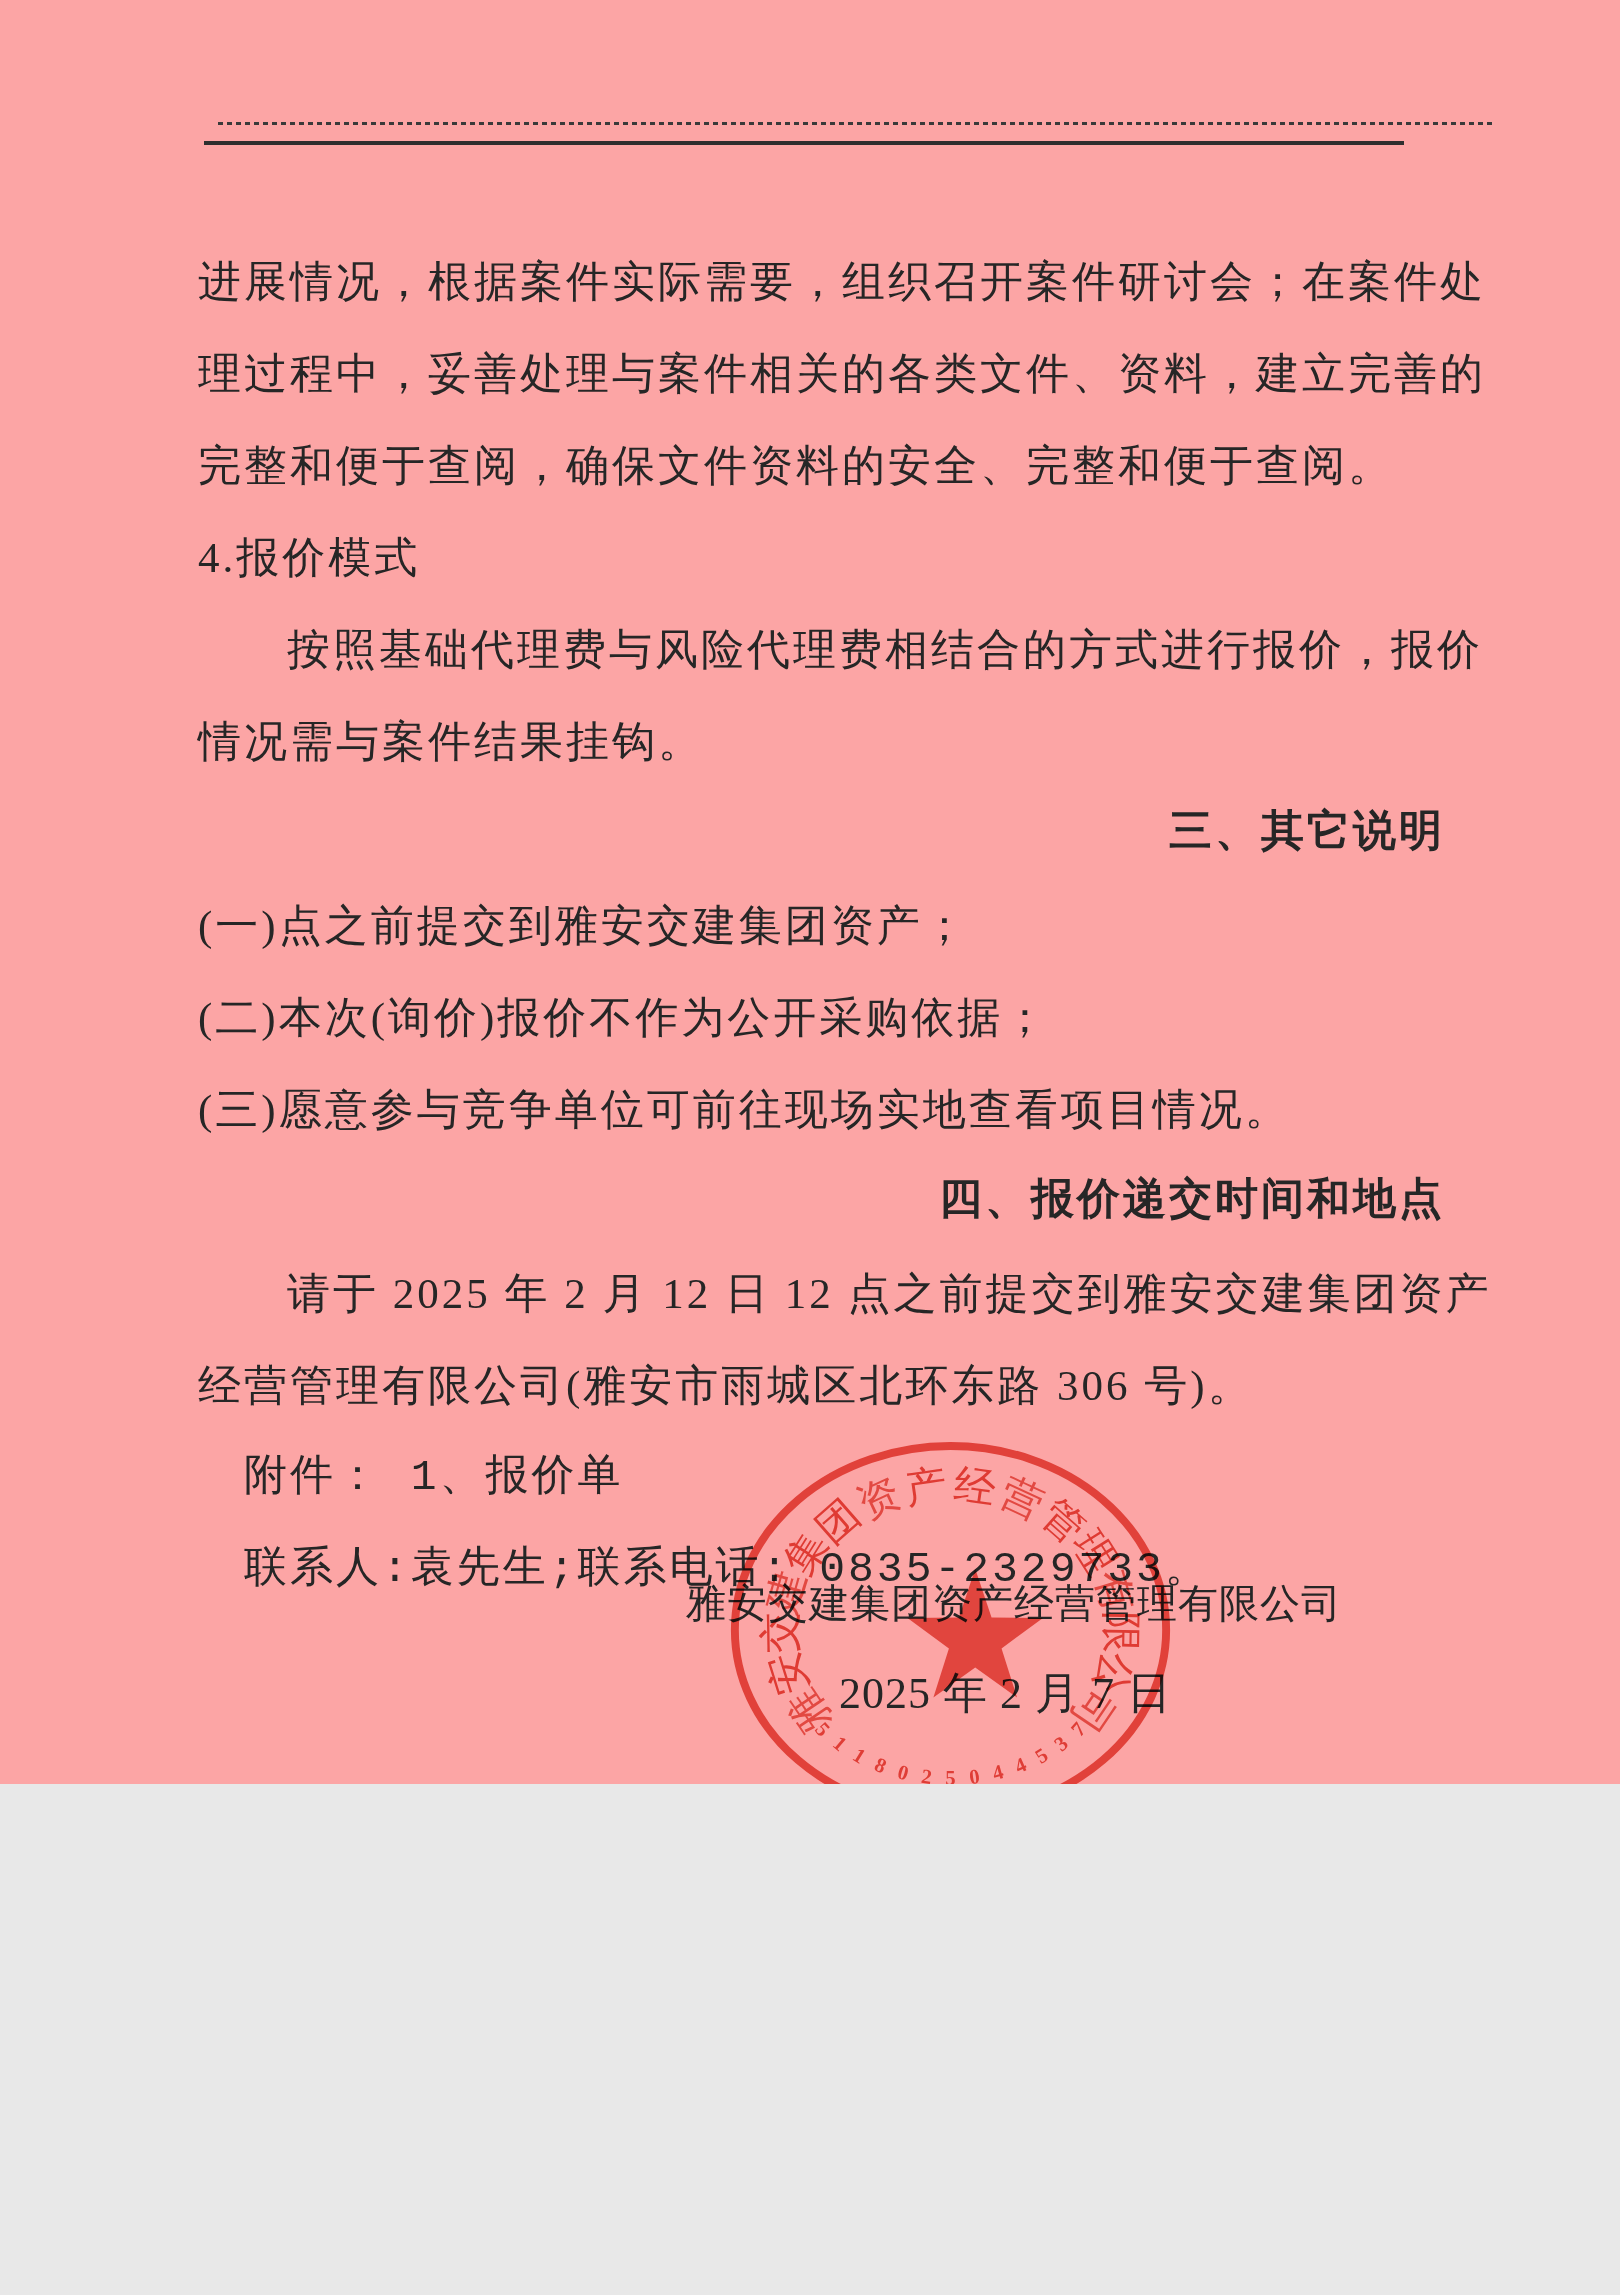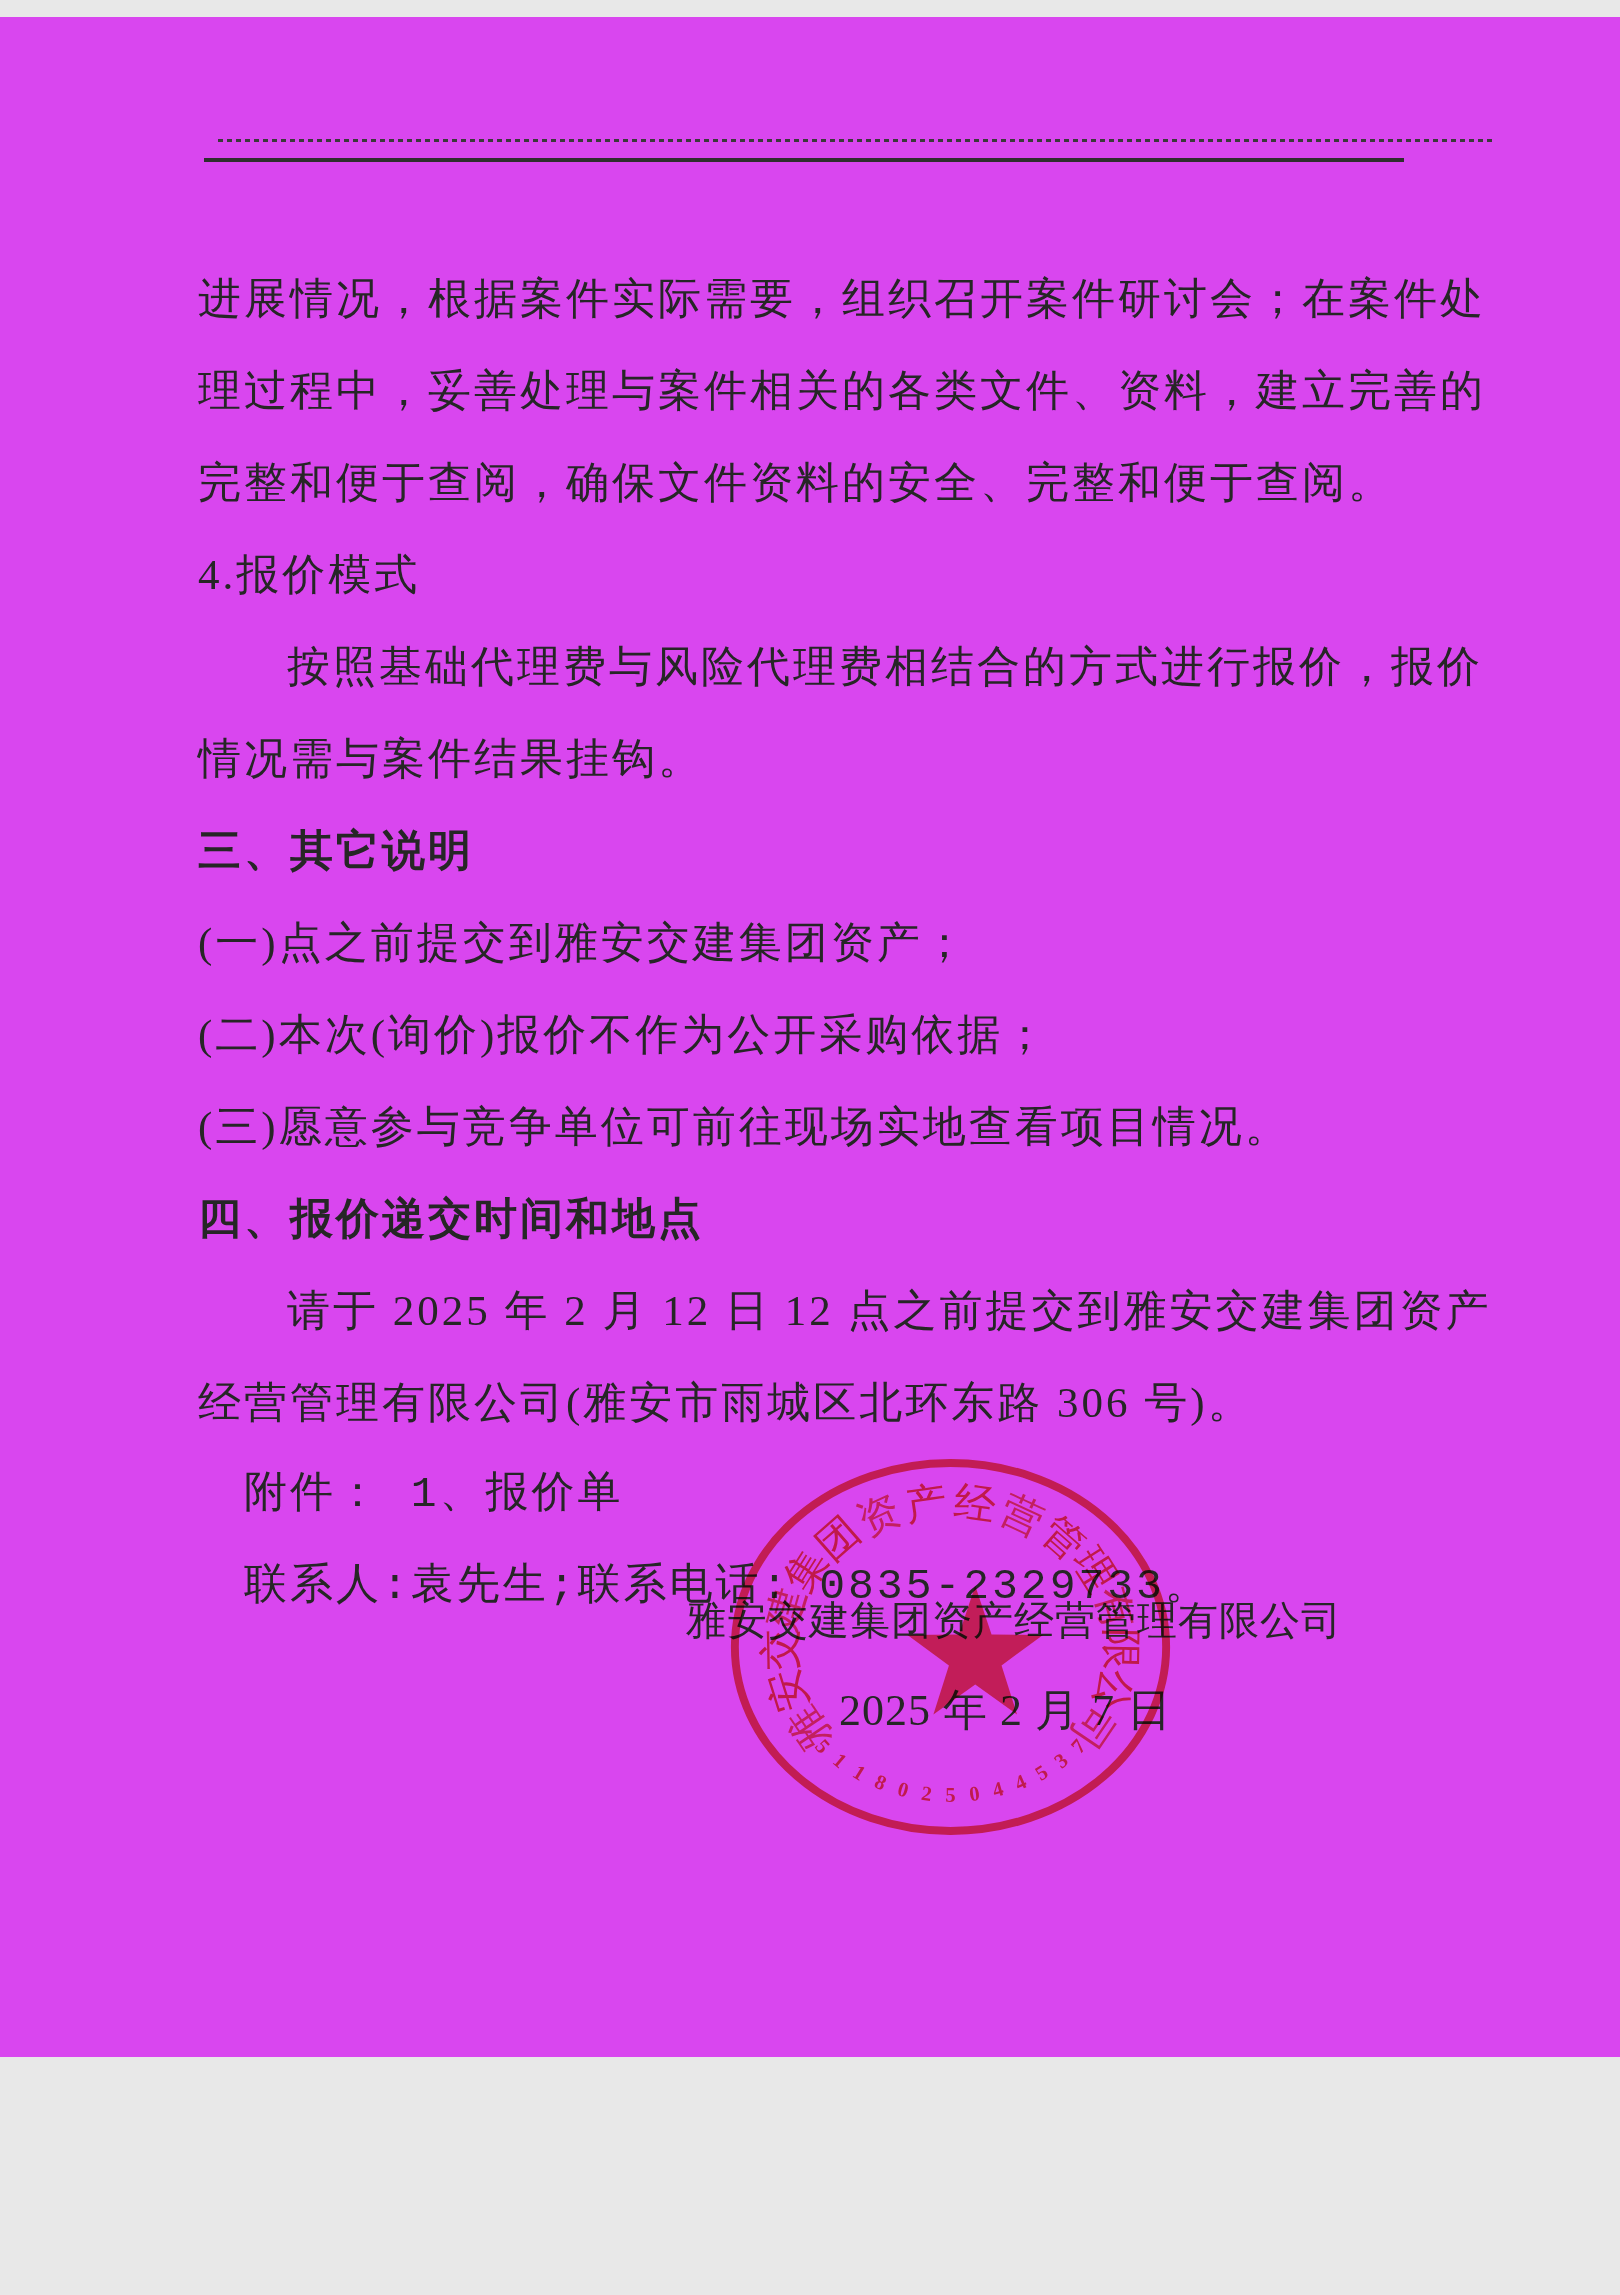--- a/index.html
+++ b/index.html
@@ -1,41 +1,41 @@
 <!DOCTYPE html>
 <html><head>
 <meta charset="utf-8">
 <style>
   html,body{margin:0;padding:0;background:#e8e8e8;}
   .page{
     position:relative;
-    width:1621px;height:2040px;
-    margin:17px auto;
-    background:#d946ef;
+    width:1621px;height:1784px;
+    margin:0 auto;
+    background:#fca5a5;
     overflow:hidden;
     font-family:"Liberation Serif","DejaVu Serif",serif;
     color:#262626;
   }
   
   .sep-dashed{
     position:absolute;left:218px;top:122px;width:1277px;height:3px;
     background:repeating-linear-gradient(90deg,#3a3a3a 0 5px,transparent 5px 9px);
   }
   .sep-solid{
     position:absolute;left:204px;top:141px;width:1200px;height:4px;
     background:#2e2e2e;
   }
   
   .textcol{
     position:absolute;left:198px;top:236px;width:1247px;
     font-size:43px;letter-spacing:3px;line-height:92px;
     white-space:nowrap;
   }
   .line{height:92px;}
-  .line.heading{font-weight:bold;font-family:Liberation Serif, serif;}
+  .line.heading{font-weight:bold;font-family:Liberation Mono, monospace;text-align:right;}
   .line.indent{text-indent:89px;text-align:center;}
   .line.indent-small{text-indent:46px;font-family:Liberation Mono, monospace;}
   
   .company-line{
     position:absolute;left:686px;top:1576px;
     font-size:40px;letter-spacing:1px;white-space:nowrap;
     z-index:1;
   }
   .date-line{
     position:absolute;left:839px;top:1664px;

